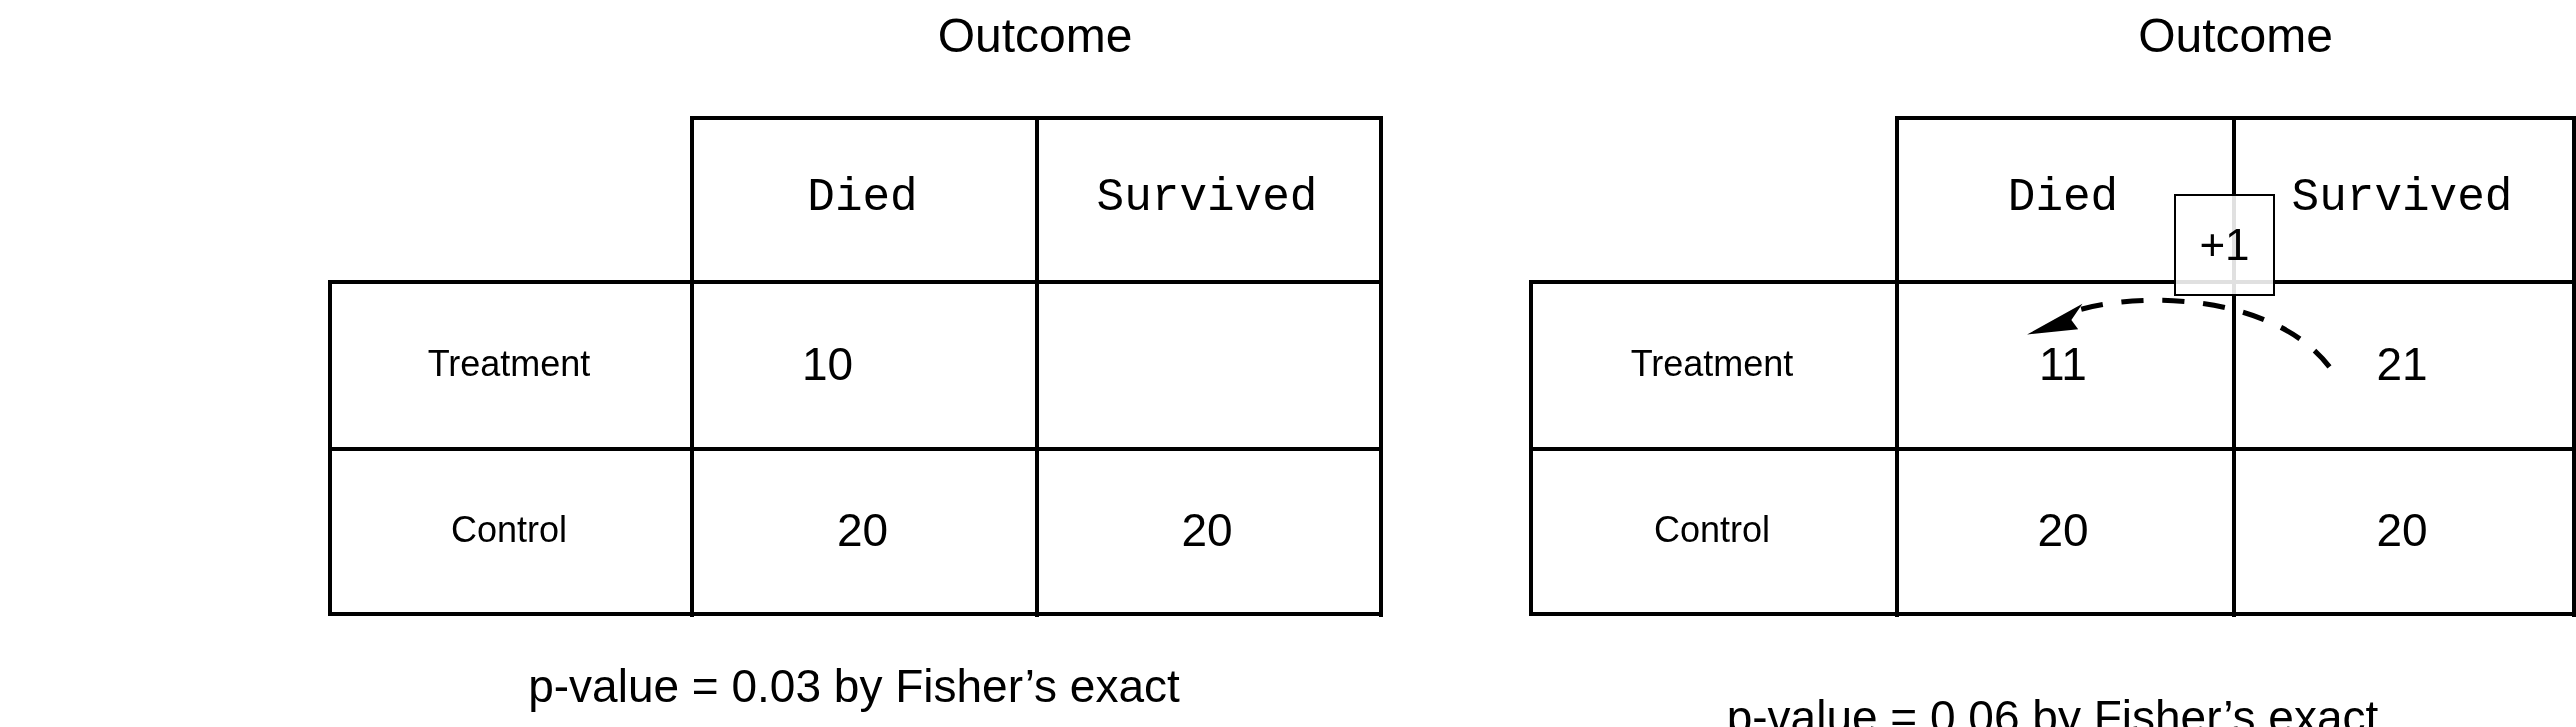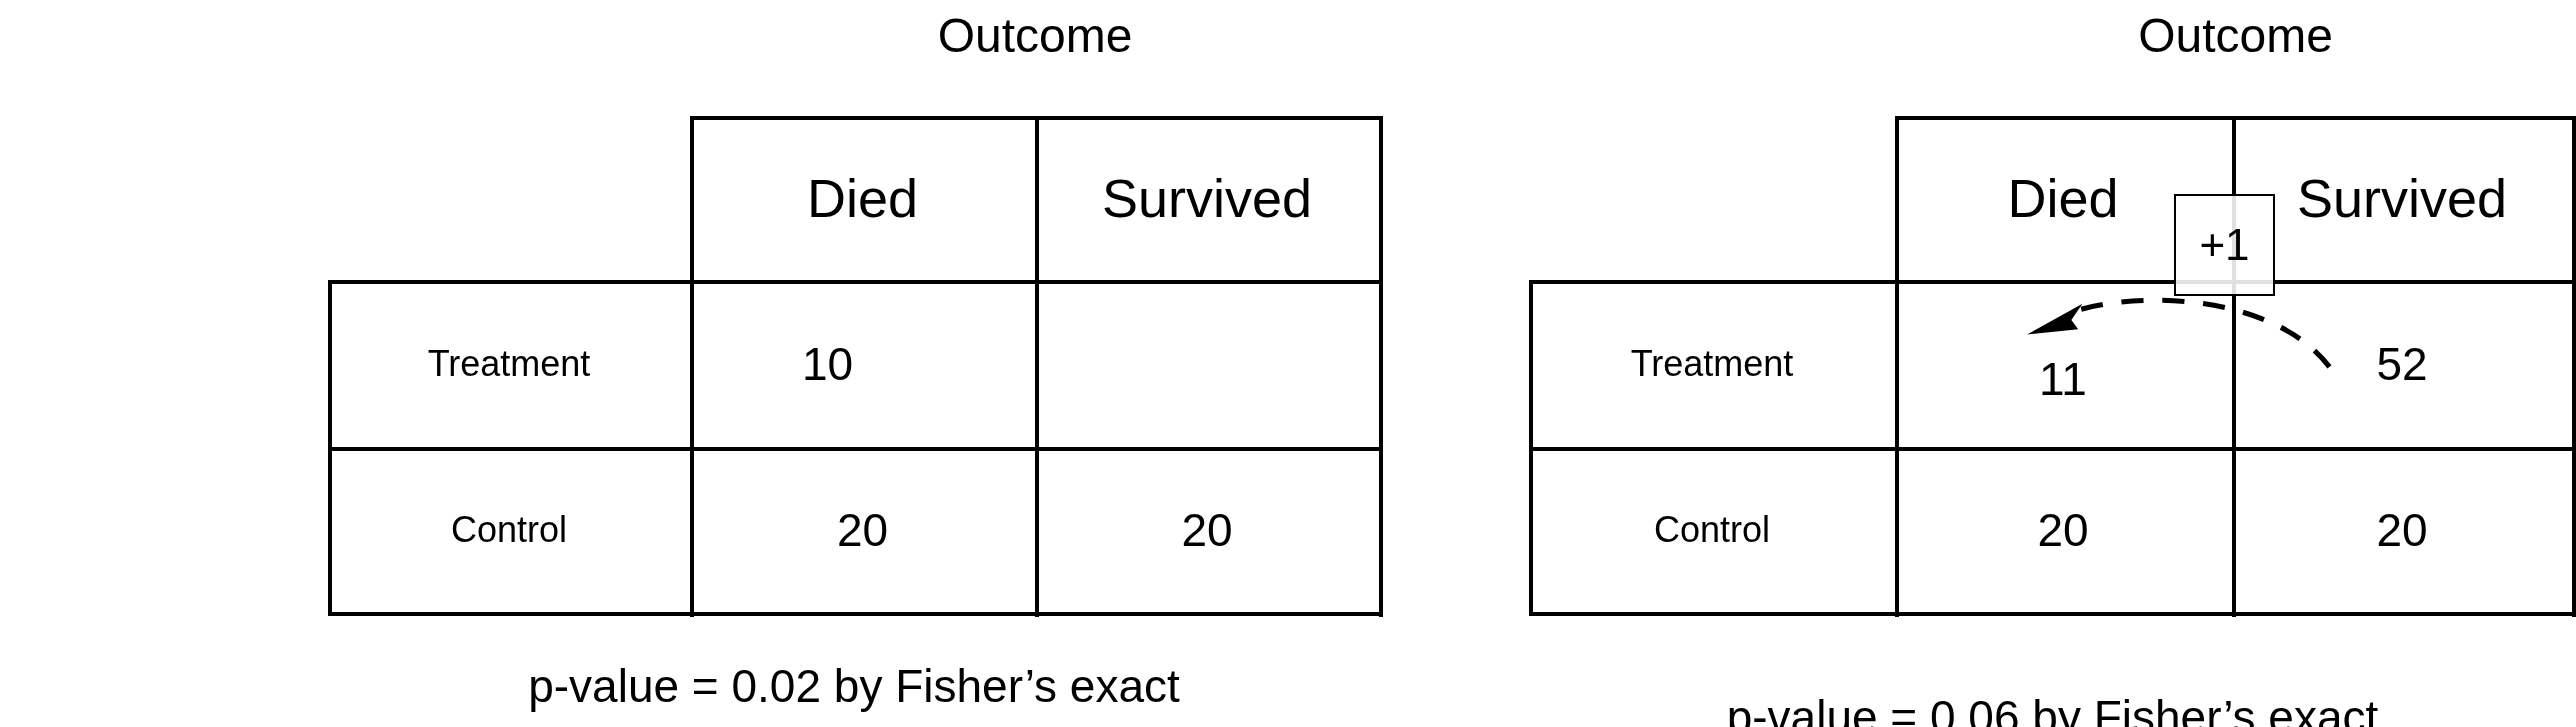--- a/index.html
+++ b/index.html
@@ -66,21 +66,21 @@
     position: absolute;
     display: flex;
     align-items: center;
     justify-content: center;
     font-size: 46px;
     line-height: 1;
     color: #000;
     white-space: nowrap;
   }
   .cell.rowhdr { font-size: 36px; }
-  .cell.colhdr { font-size: 54px; }
+  .cell.colhdr { font-size: 46px; font-family: Liberation Mono, monospace; }
 
   
   .badge {
     position: absolute;
     background: rgba(255,255,255,0.88);
     border: 2.6px solid #000;
     display: flex;
     align-items: center;
     justify-content: center;
     font-size: 44px;
@@ -126,43 +126,43 @@
     <div class="cell colhdr" style="left:690px; top:116px; width:345px; height:164px;">Died</div>
     <div class="cell colhdr" style="left:1035px; top:116px; width:344px; height:164px;">Survived</div>
 
     <div class="cell rowhdr" style="left:328px; top:280px; width:362px; height:167px;">Treatment</div>
     <div class="cell" style="left:690px; top:280px; width:275px; height:167px;">10</div>
 
     <div class="cell rowhdr" style="left:328px; top:447px; width:362px; height:165px;">Control</div>
     <div class="cell" style="left:690px; top:447px; width:345px; height:165px;">20</div>
     <div class="cell" style="left:1035px; top:447px; width:344px; height:165px;">20</div>
 
-    <div class="caption" style="left:328px; top:663px; width:1052px;">p-value = 0.02 by Fisher’s exact</div>
+    <div class="caption" style="left:328px; top:663px; width:1052px;">p-value = 0.03 by Fisher’s exact</div>
   </div>
 
   <div class="abs" style="left:1414px; top:0; width:1162px; height:727px;">
 
     <div class="outcome-label" style="left:481px; top:12px; width:681px;">Outcome</div>
 
     <div class="line-h" style="left:481px; top:116px; width:681px;"></div>
     <div class="line-h" style="left:115px; top:280px; width:1047px;"></div>
     <div class="line-h" style="left:115px; top:447px; width:1047px;"></div>
     <div class="line-h" style="left:115px; top:612px; width:1047px;"></div>
 
     <div class="line-v" style="left:115px; top:280px; height:336px;"></div>
     <div class="line-v" style="left:481px; top:116px; height:501px;"></div>
     <div class="line-v" style="left:818px; top:116px; height:501px;"></div>
     <div class="line-v" style="left:1158px; top:116px; height:501px;"></div>
 
     <div class="cell colhdr" style="left:481px; top:116px; width:336px; height:164px;">Died</div>
     <div class="cell colhdr" style="left:818px; top:116px; width:340px; height:164px;">Survived</div>
 
     <div class="cell rowhdr" style="left:115px; top:280px; width:366px; height:167px;">Treatment</div>
-    <div class="cell" style="left:481px; top:280px; width:336px; height:167px;margin-top:15px;">11</div>
-    <div class="cell" style="left:818px; top:280px; width:340px; height:167px;">52</div>
+    <div class="cell" style="left:481px; top:280px; width:336px; height:167px;">11</div>
+    <div class="cell" style="left:818px; top:280px; width:340px; height:167px;">21</div>
 
     <div class="cell rowhdr" style="left:115px; top:447px; width:366px; height:165px;">Control</div>
     <div class="cell" style="left:481px; top:447px; width:336px; height:165px;">20</div>
     <div class="cell" style="left:818px; top:447px; width:340px; height:165px;">20</div>
 
     <svg class="arrow-svg" style="left:579px; top:273px;" width="477" height="111" viewBox="0 0 560 130">
       <defs>
         <marker id="arrowHead" viewBox="0 0 12 12" refX="9" refY="6" markerWidth="7" markerHeight="7" orient="auto-start-reverse">
           <path d="M 12 6 L 0 0.5 L 3 6 L 0 11.5 Z" fill="#000"></path>
         </marker>

